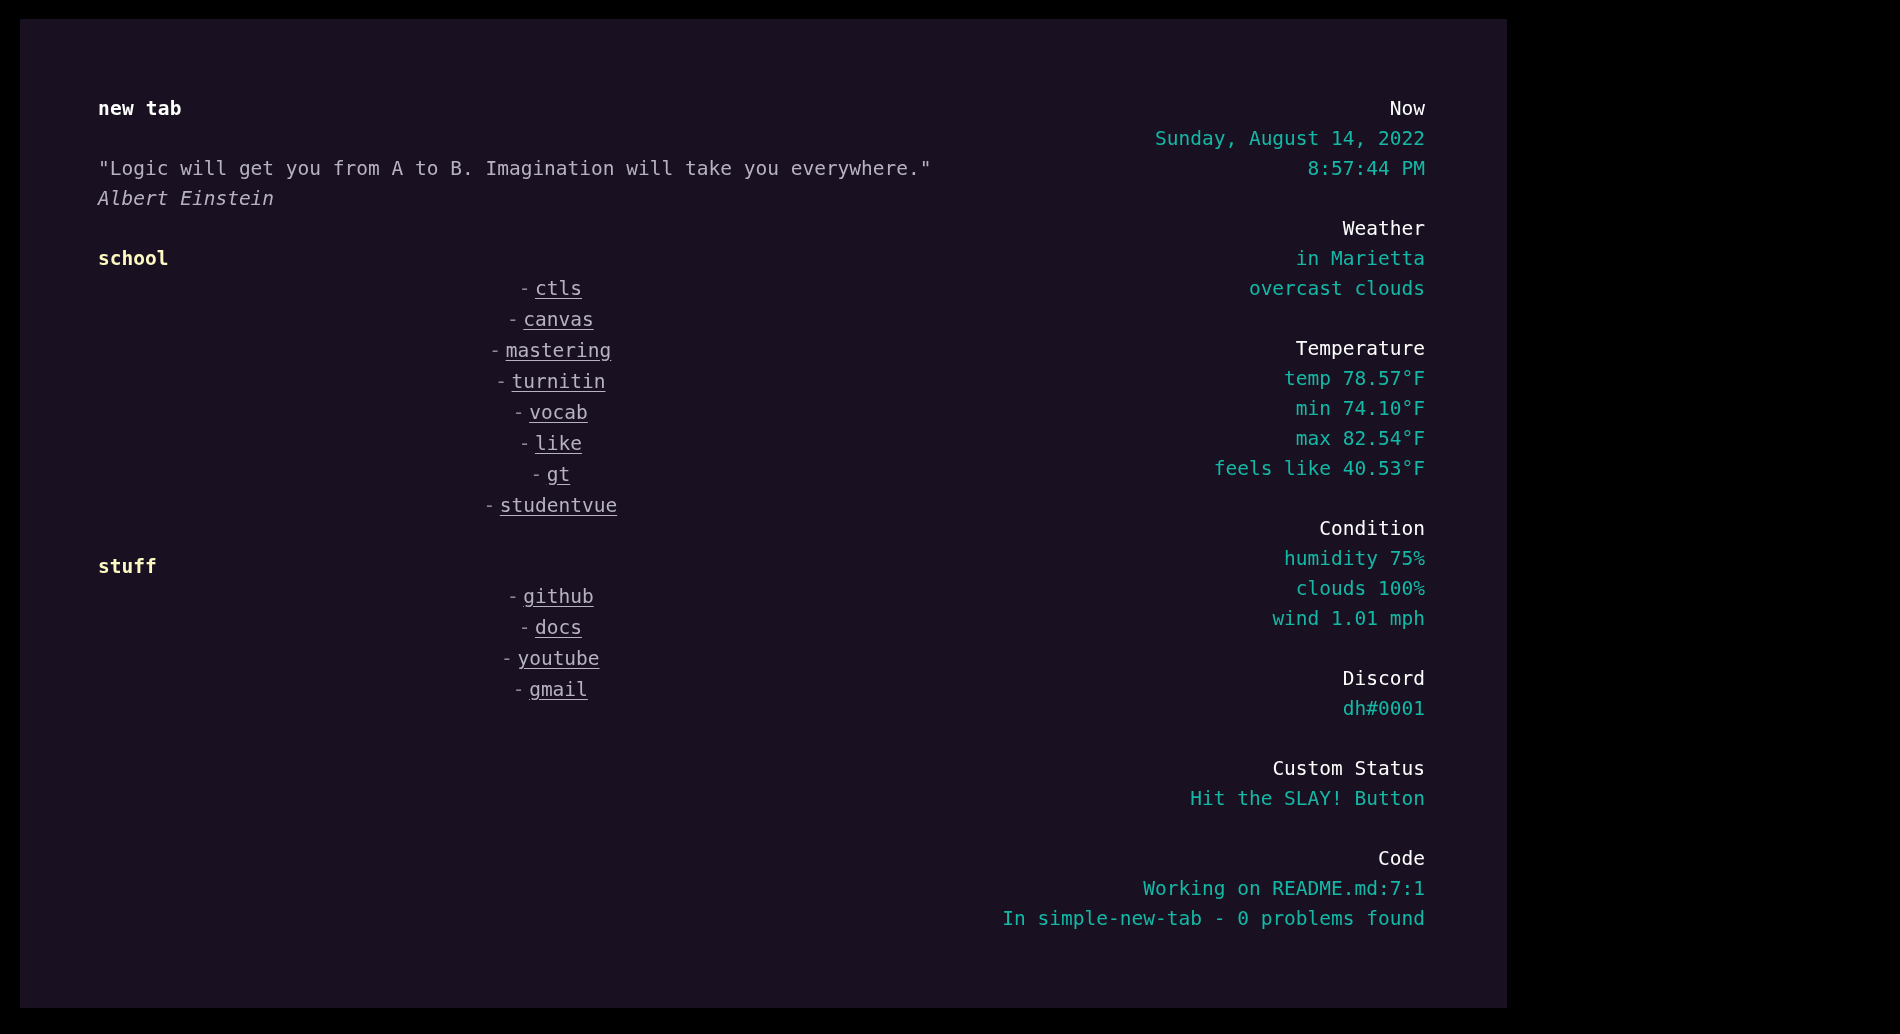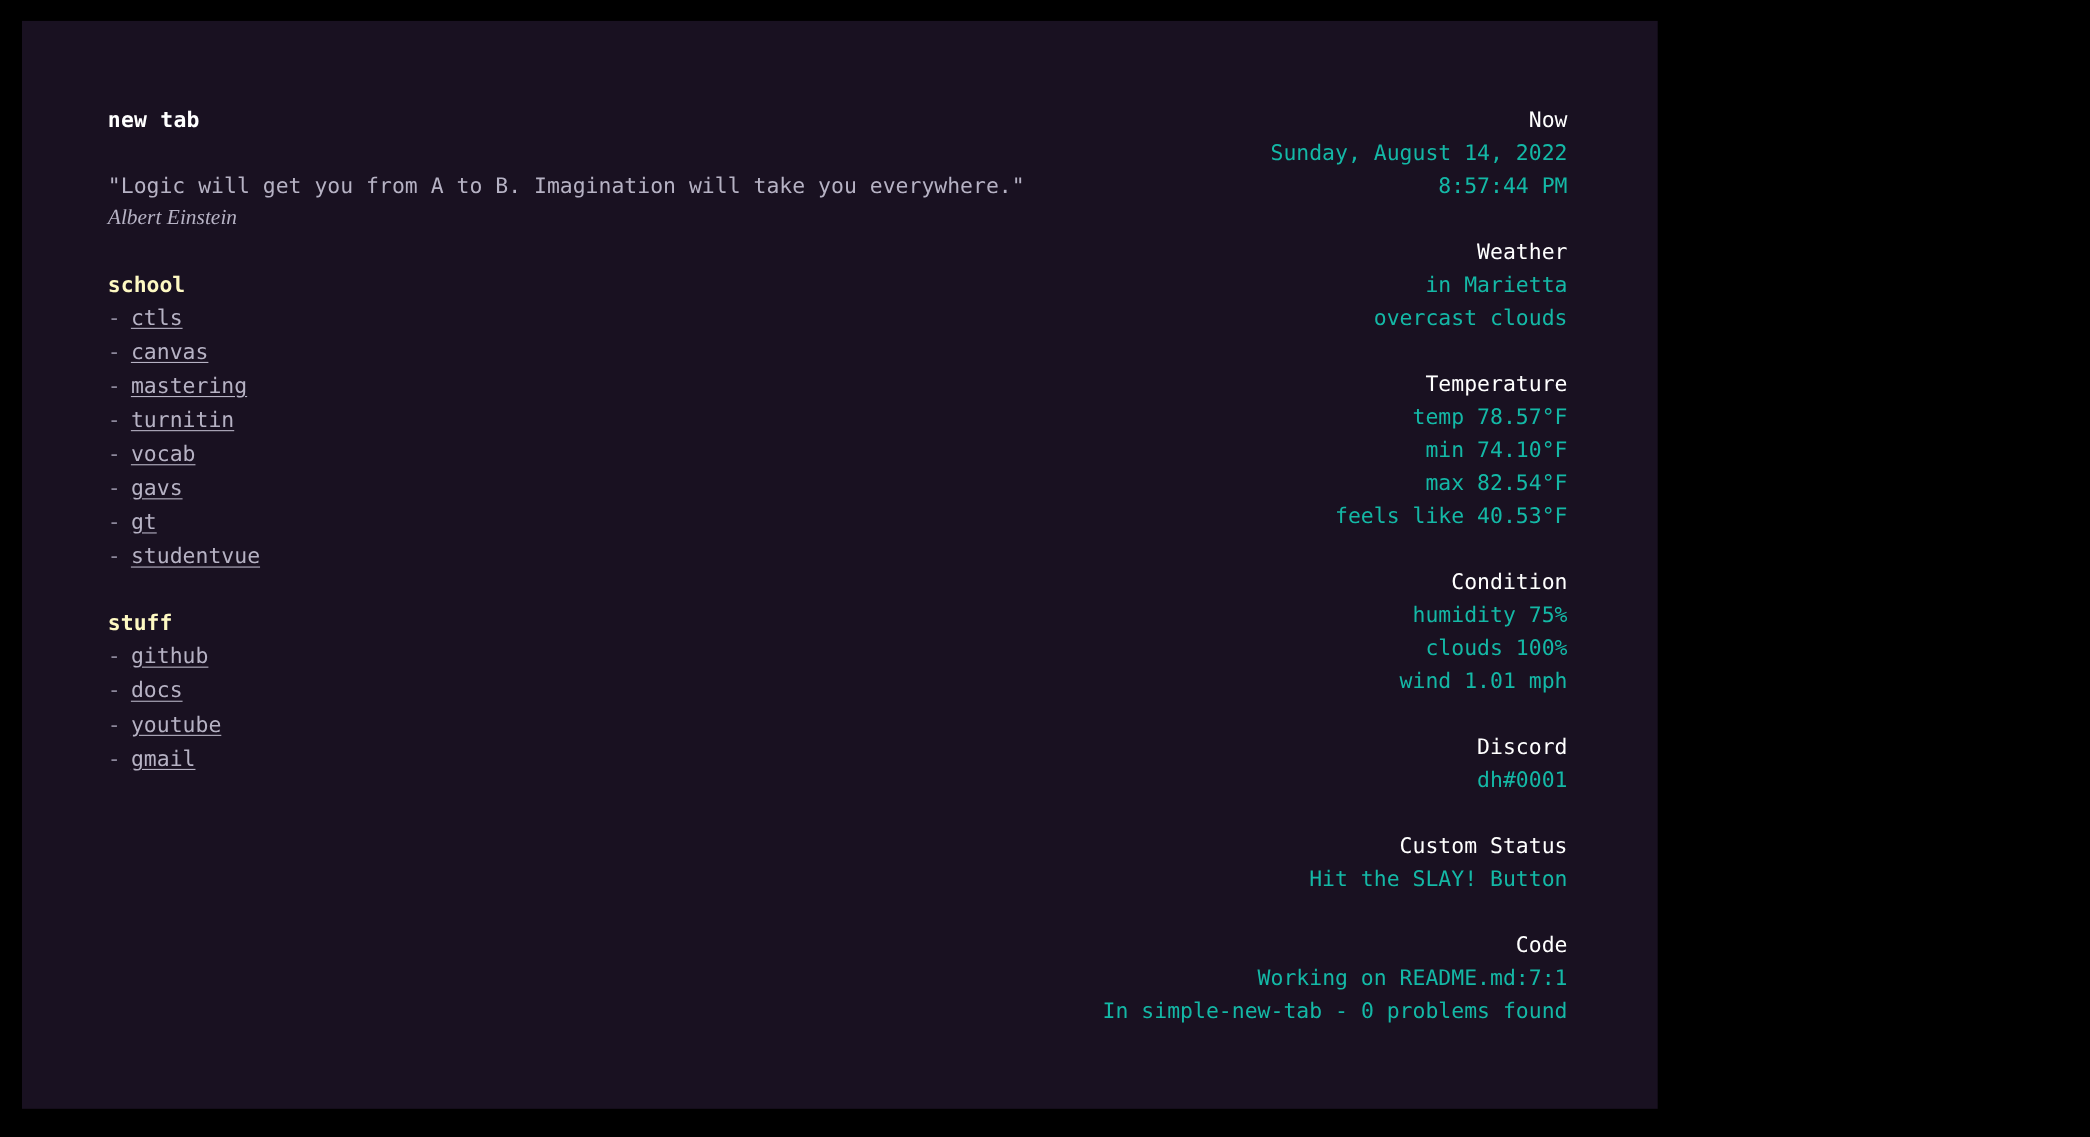--- a/index.html
+++ b/index.html
@@ -58,39 +58,39 @@
     font-size: 19.5px;
     color: #b6b2c4;
     line-height: 30px;
     white-space: pre;
   }
   .quote-author {
     font-size: 19.5px;
     color: #b6b2c4;
     font-style: italic;
     line-height: 30px;
-    font-family: Liberation Serif, serif;
   }
 
   .link-group {
     margin: 0 0 30px 0;
   }
   .link-group:last-child { margin-bottom: 0; }
 
   .group-title {
     font-size: 19.5px;
     font-weight: bold;
     color: #fef9c3;
     line-height: 30px;
     margin: 0 0 0 0;
   }
 
   .link-row {
     line-height: 30px;
     white-space: nowrap;
+    text-align: center;
   }
   .link-dash {
     font-size: 19.5px;
     color: #8d889c;
     display: inline-block;
     width: 21px;
   }
   .link-item {
     font-size: 19.5px;
     color: #b6b2c4;
@@ -153,21 +153,21 @@
         <div class="link-row">
           <span class="link-dash">-</span><a class="link-item">mastering</a>
         </div>
         <div class="link-row">
           <span class="link-dash">-</span><a class="link-item">turnitin</a>
         </div>
         <div class="link-row">
           <span class="link-dash">-</span><a class="link-item">vocab</a>
         </div>
         <div class="link-row">
-          <span class="link-dash">-</span><a class="link-item">gavs</a>
+          <span class="link-dash">-</span><a class="link-item">like</a>
         </div>
         <div class="link-row">
           <span class="link-dash">-</span><a class="link-item">gt</a>
         </div>
         <div class="link-row">
           <span class="link-dash">-</span><a class="link-item">studentvue</a>
         </div>
       </div>
 
       <div class="link-group">

